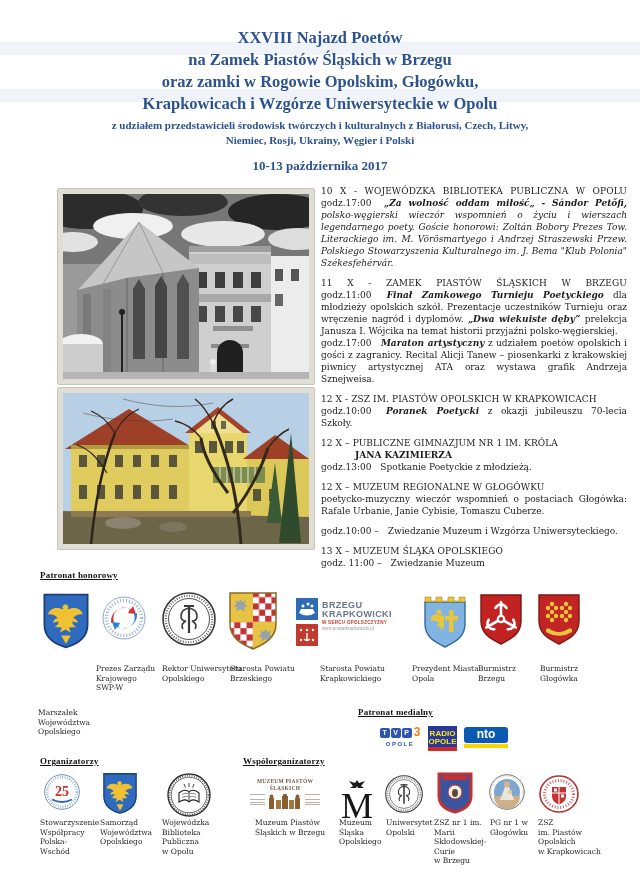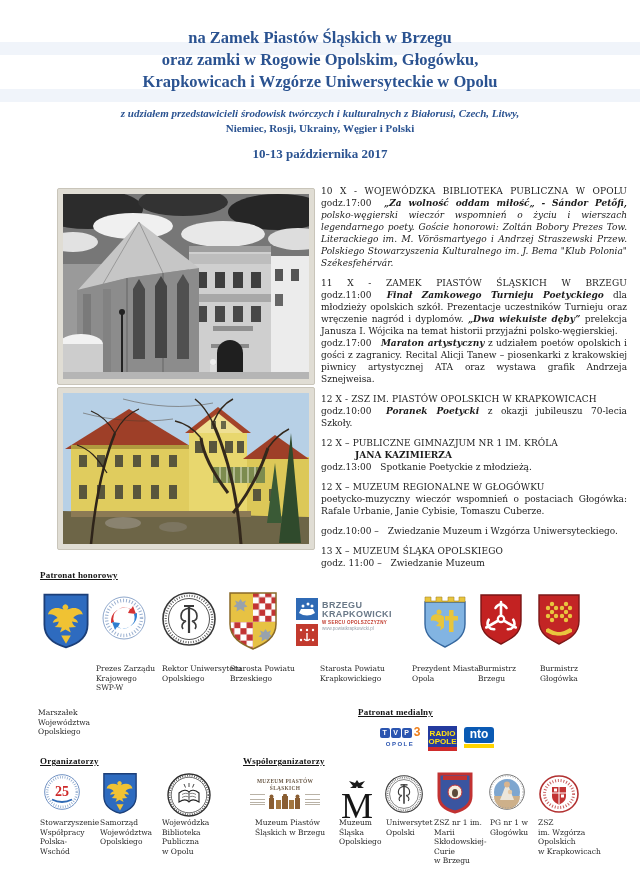--- a/index.html
+++ b/index.html
@@ -3,21 +3,21 @@
 <meta charset="utf-8">
 <style>
   html,body{margin:0;padding:0;background:#888;}
   .page{position:relative;width:640px;height:894px;background:#ffffff;overflow:hidden;
         font-family:"DejaVu Serif",serif;color:#1c1c1c;}
   .band{position:absolute;left:0;right:0;height:13px;background:#e3ebf6;opacity:.55;}
   
   .title-block{position:absolute;top:27px;left:0;right:0;text-align:center;color:#2b5391;z-index:2;}
   .t-main{font-family:"Liberation Serif",serif;font-weight:bold;font-size:16.5px;line-height:22px;}
   .t-sub{font-family:"Liberation Serif",serif;font-weight:bold;font-size:11px;line-height:14.5px;}
-  .t-sub.first{margin-top:13px;font-style:italic;}
+  .t-sub.first{margin-top:3px;}
   .t-date{font-family:"Liberation Serif",serif;font-weight:bold;font-size:13px;margin-top:11px;}
   
   .photo{position:absolute;background:#e0ddd4;border:1px solid #c9c5ba;padding:5px;border-radius:2px;margin:0;}
   .photo svg{display:block;background:#999;}
   
   .program{position:absolute;left:321px;top:185px;width:306px;font-size:9px;line-height:12px;
            text-align:justify;color:#1b1b1b;}
   .ev{margin-bottom:8px;}
   .ehead{margin:0;font-weight:normal;letter-spacing:.1px;}
   .spread{text-align:justify;text-align-last:justify;}
@@ -44,21 +44,21 @@
   .tvp{position:absolute;width:46px;}
   .tvp-row{display:flex;align-items:center;gap:1px;justify-content:center;}
   .tvp-box{display:block;width:10px;height:10px;background:#2b55b0;color:#fff;border-radius:2px;
            font:bold 7px/10px "Liberation Sans",sans-serif;text-align:center;}
   .tvp-3{color:#ef7f1a;font:bold 12px/11px "Liberation Sans",sans-serif;margin-left:1px;}
   .tvp-city{font:bold 6px/8px "Liberation Sans",sans-serif;color:#2b55b0;letter-spacing:1.5px;
             text-align:center;margin-top:2px;}
   .radio{position:absolute;width:29px;background:#243a9e;padding-top:4px;}
   .radio-txt{font:bold 8px/7.5px "Liberation Sans",sans-serif;color:#ffe212;text-align:center;}
   .radio-strip{height:4px;background:#cf2b2b;margin-top:1.5px;}
-  .nto{position:absolute;width:30px;}
+  .nto{position:absolute;width:44px;}
   .nto-box{height:16px;background:#0a5ab4;border-radius:3px;color:#fff;
            font:bold 12px/15px "Liberation Sans",sans-serif;text-align:center;}
   .nto-strip{height:4px;background:#ffd400;margin-top:1px;}
   
   .mps{position:absolute;width:82px;text-align:center;}
   .mps-title{font-family:"Liberation Serif",serif;font-weight:bold;font-size:5.4px;line-height:7px;
              color:#6b5a48;letter-spacing:.3px;}
   .mps-body{display:flex;justify-content:center;gap:3px;margin-top:2px;align-items:flex-start;}
   .mps-lines{width:15px;height:13px;
              background:repeating-linear-gradient(#b9b2a6 0,#b9b2a6 .8px,transparent .8px,transparent 2.6px);}
@@ -67,20 +67,21 @@
 </style>
 </head>
 <body>
 
 <div class="page">
 
   <div class="band" style="top:42px"></div>
   <div class="band" style="top:89px"></div>
 
   <header class="title-block">
+    <div class="t-main">XXVIII Najazd Poetów</div>
     <div class="t-main">na Zamek Piastów Śląskich w Brzegu</div>
     <div class="t-main">oraz zamki w Rogowie Opolskim, Głogówku,</div>
     <div class="t-main">Krapkowicach i Wzgórze Uniwersyteckie w Opolu</div>
     <div class="t-sub first">z udziałem przedstawicieli środowisk twórczych i kulturalnych z Białorusi, Czech, Litwy,</div>
     <div class="t-sub">Niemiec, Rosji, Ukrainy, Węgier i Polski</div>
     <div class="t-date">10-13 października 2017</div>
   </header>
 
   <figure class="photo" style="left:57px;top:188px;">
     <svg width="246" height="185" viewBox="0 0 246 185">
@@ -523,17 +524,17 @@
   <div class="plabel" style="left:386px;top:818px;width:48px;">Uniwersytet
 Opolski</div>
   <div class="plabel" style="left:434px;top:818px;width:54px;">ZSZ nr 1 im.
 Marii
 Skłodowskiej-
 Curie
 w Brzegu</div>
   <div class="plabel" style="left:490px;top:818px;width:46px;">PG nr 1 w
 Głogówku</div>
   <div class="plabel" style="left:538px;top:818px;width:80px;">ZSZ
-im. Wzgórza
+im. Piastów
 Opolskich
 w Krapkowicach</div>
 
 </div>
 
 </body></html>

